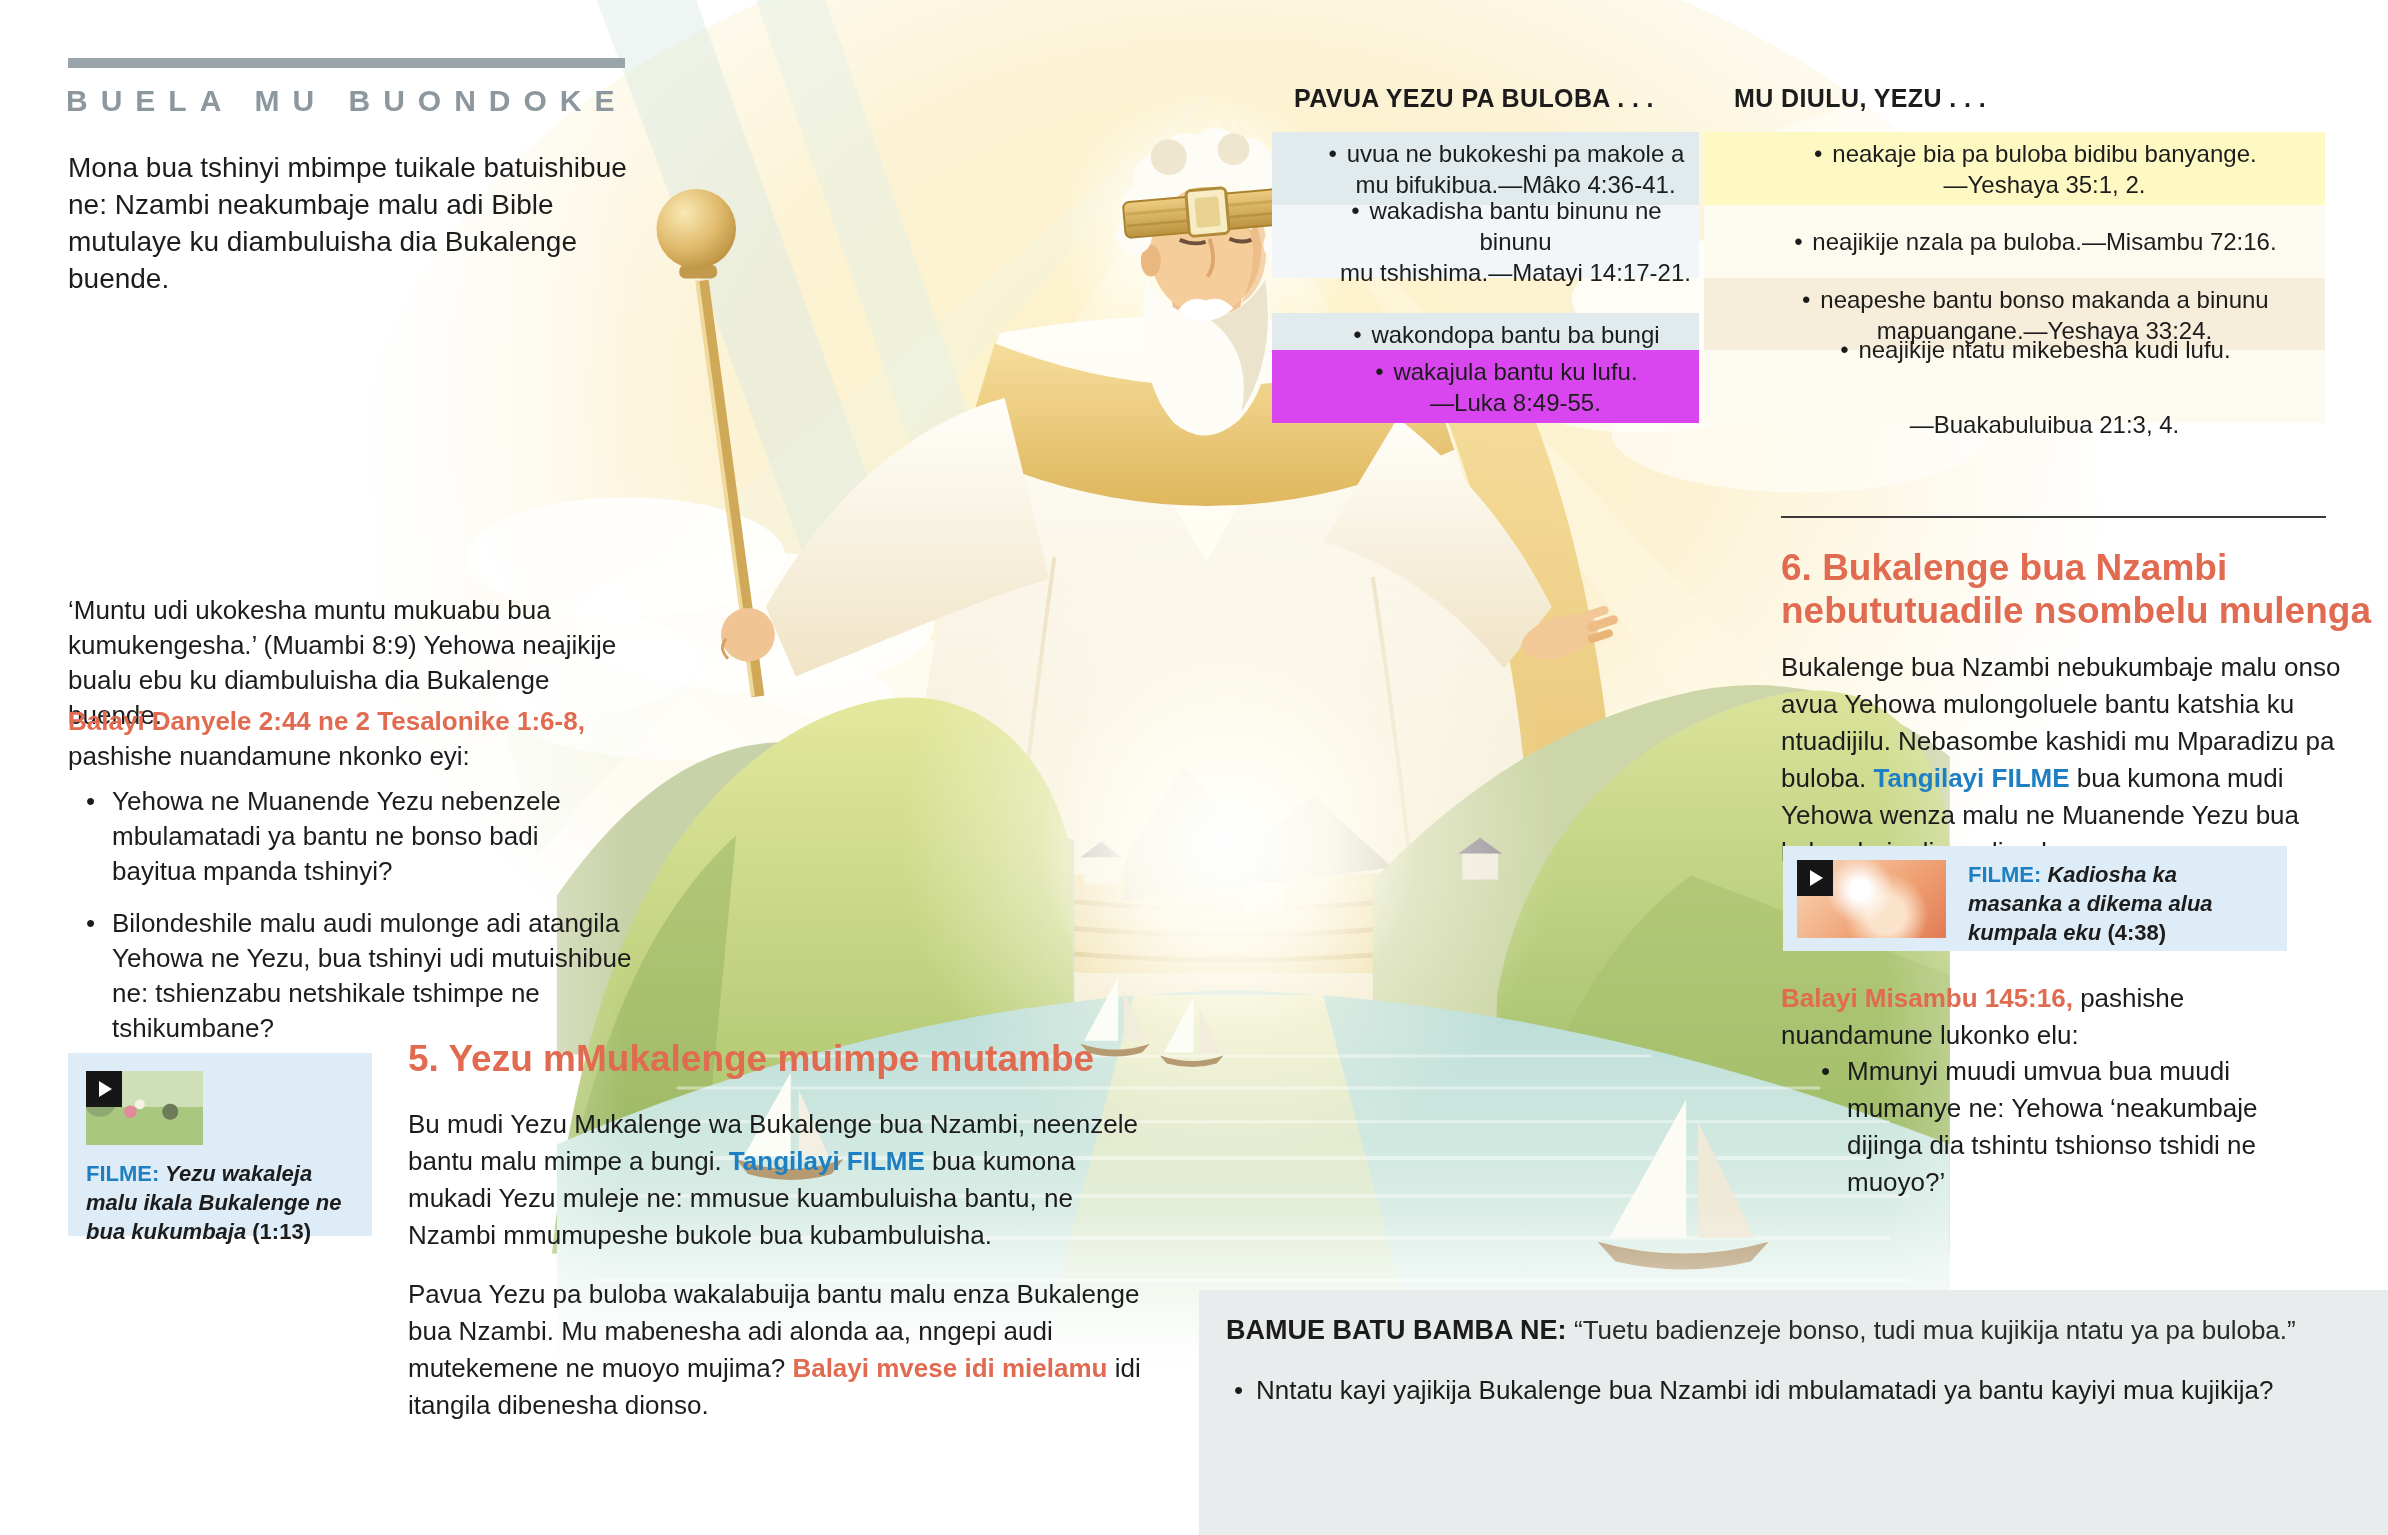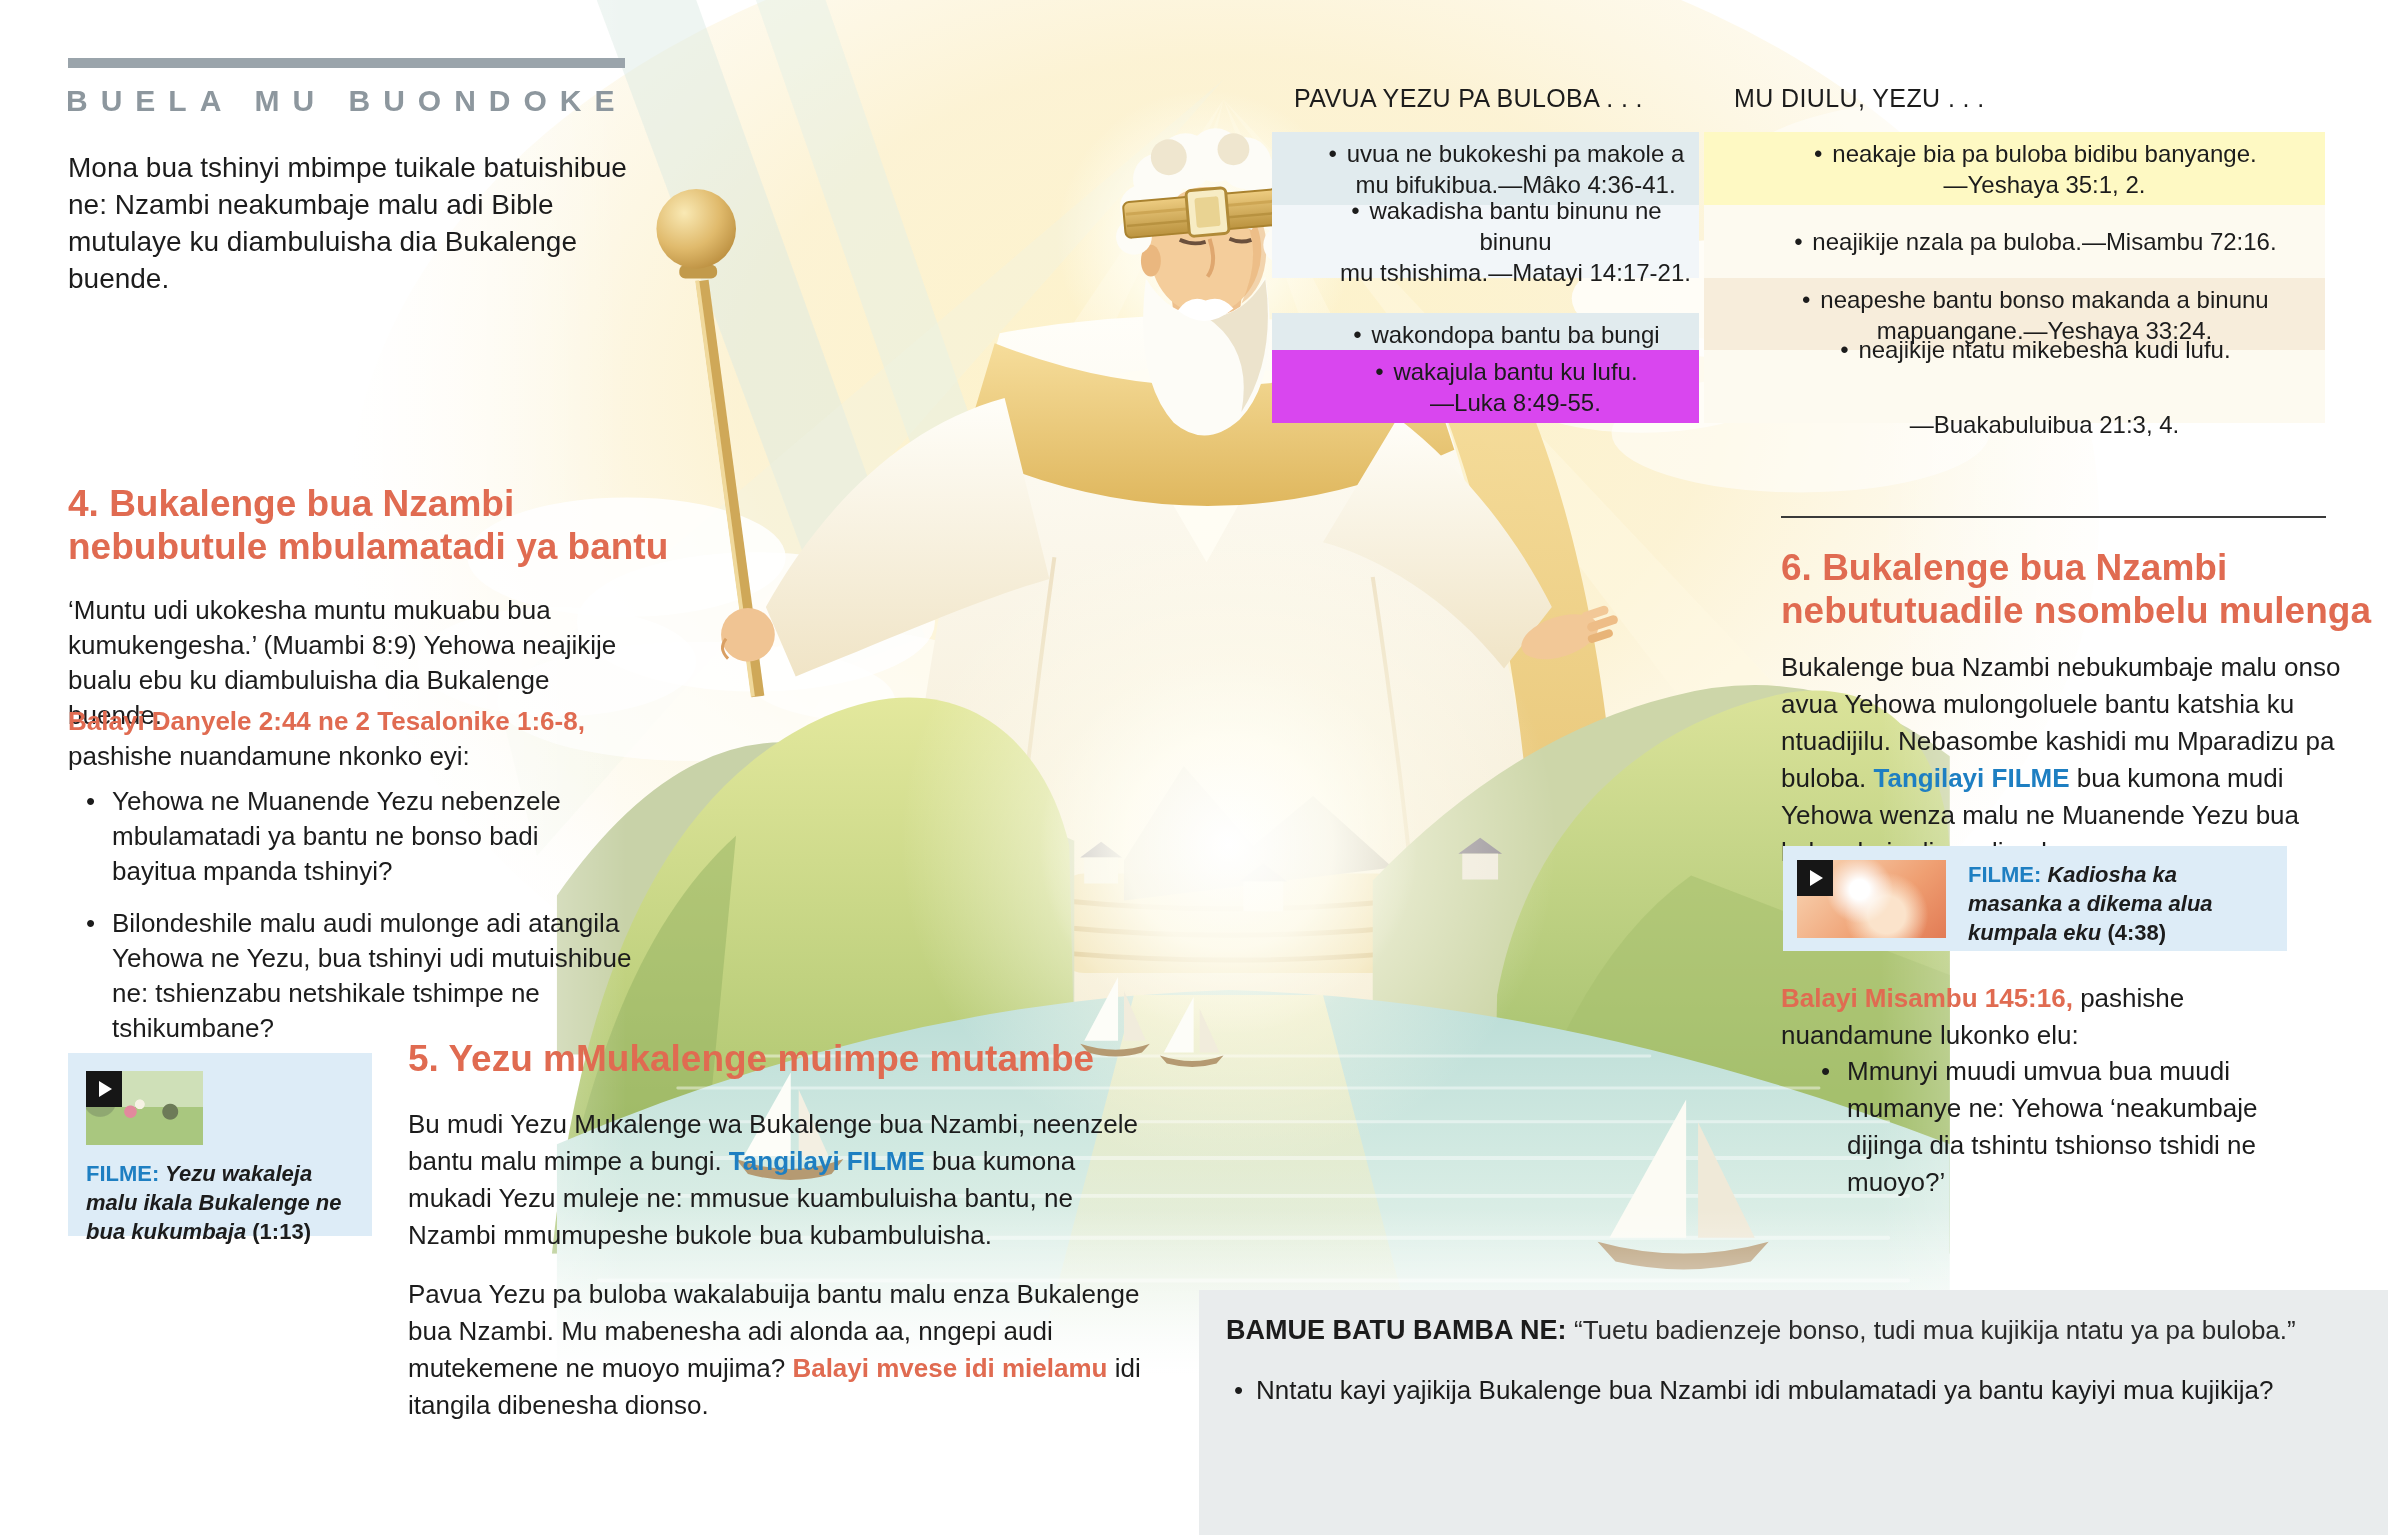--- a/index.html
+++ b/index.html
@@ -6,21 +6,21 @@
   .canvas{position:relative;width:2388px;height:1535px;overflow:hidden;background:#fff;
           font-family:"Liberation Sans",sans-serif;color:#1c1c1c;}
   .abs{position:absolute;}
   
   .art{position:absolute;left:348px;top:0;width:1751px;height:1373px;z-index:1;}
   
   .kicker-bar{left:68px;top:58px;width:557px;height:10px;background:#9aa4ab;z-index:2;}
   .kicker{left:66px;top:84px;font-size:30px;font-weight:bold;letter-spacing:13px;color:#8d979e;z-index:2;}
   .intro{left:68px;top:149px;width:565px;font-size:28px;line-height:37px;z-index:2;}
   
-  .thead{top:84px;font-size:25px;font-weight:normal;letter-spacing:0.4px;z-index:2;}
+  .thead{top:84px;font-size:25px;font-weight:bold;letter-spacing:0.4px;z-index:2;}
   .trow{z-index:2;box-sizing:border-box;display:flex;flex-direction:column;justify-content:center;
         padding-left:32px;font-size:24px;line-height:31px;text-align:center;}
   .trow .l1,.trow .l2{display:block;padding-left:28px;}
   .trow .l1::before{content:"•";display:inline-block;width:28px;margin-left:-28px;}
   
   .h-accent{font-size:37px;line-height:43px;font-weight:bold;z-index:2;}
   .body-txt{font-size:26px;line-height:35px;z-index:2;}
   .s5-txt{font-size:26px;line-height:37px;z-index:2;}
   .bold{font-weight:bold;}
   .bl{position:relative;padding-left:44px;margin-bottom:17px;}
@@ -327,24 +327,20 @@
   </div>
   <div class="abs trow" style="left:1704px;top:278px;width:621px;height:73px;background:#f7eddb;">
     <span class="l1">neapeshe bantu bonso makanda a binunu</span>
       <span class="l2">mapuangane.—Yeshaya 33:24.</span>
   </div>
   <div class="abs trow" style="left:1704px;top:350px;width:621px;height:73px;background:#fdfaf0;gap:44px;">
     <span class="l1">neajikije ntatu mikebesha kudi lufu.</span>
       <span class="l2">—Buakabuluibua 21:3, 4.</span>
   </div>
 
-  <div class="abs h-accent" style="left:68px;top:482px;color:#e06b51;">
-    <div>4. Bukalenge bua Nzambi</div>
-    <div>nebubutule mbulamatadi ya bantu</div>
-  </div>
   <div class="abs body-txt" style="left:68px;top:593px;width:572px;">‘Muntu udi ukokesha muntu mukuabu bua kumukengesha.’ (Muambi 8:9) Yehowa neajikije bualu ebu ku diambuluisha dia Bukalenge buende.</div>
   <div class="abs body-txt" style="left:68px;top:704px;width:572px;">
     <span class="bold" style="color:#e06b51;">Balayi Danyele 2:44 ne 2 Tesalonike 1:6-8,</span><span> pashishe nuandamune nkonko eyi:</span>
   </div>
   <div class="abs body-txt" style="left:68px;top:784px;width:572px;">
     <div class="bl" style="width:517px;">Yehowa ne Muanende Yezu nebenzele mbulamatadi ya bantu ne bonso badi bayitua mpanda tshinyi?</div>
     <div class="bl" style="width:537px;">Bilondeshile malu audi mulonge adi atangila Yehowa ne Yezu, bua tshinyi udi mutuishibue ne: tshienzabu netshikale tshimpe ne tshikumbane?</div>
   </div>
 
   <div class="abs vbox" style="left:68px;top:1053px;width:304px;height:183px;background:#ddecf7;padding:18px;">

